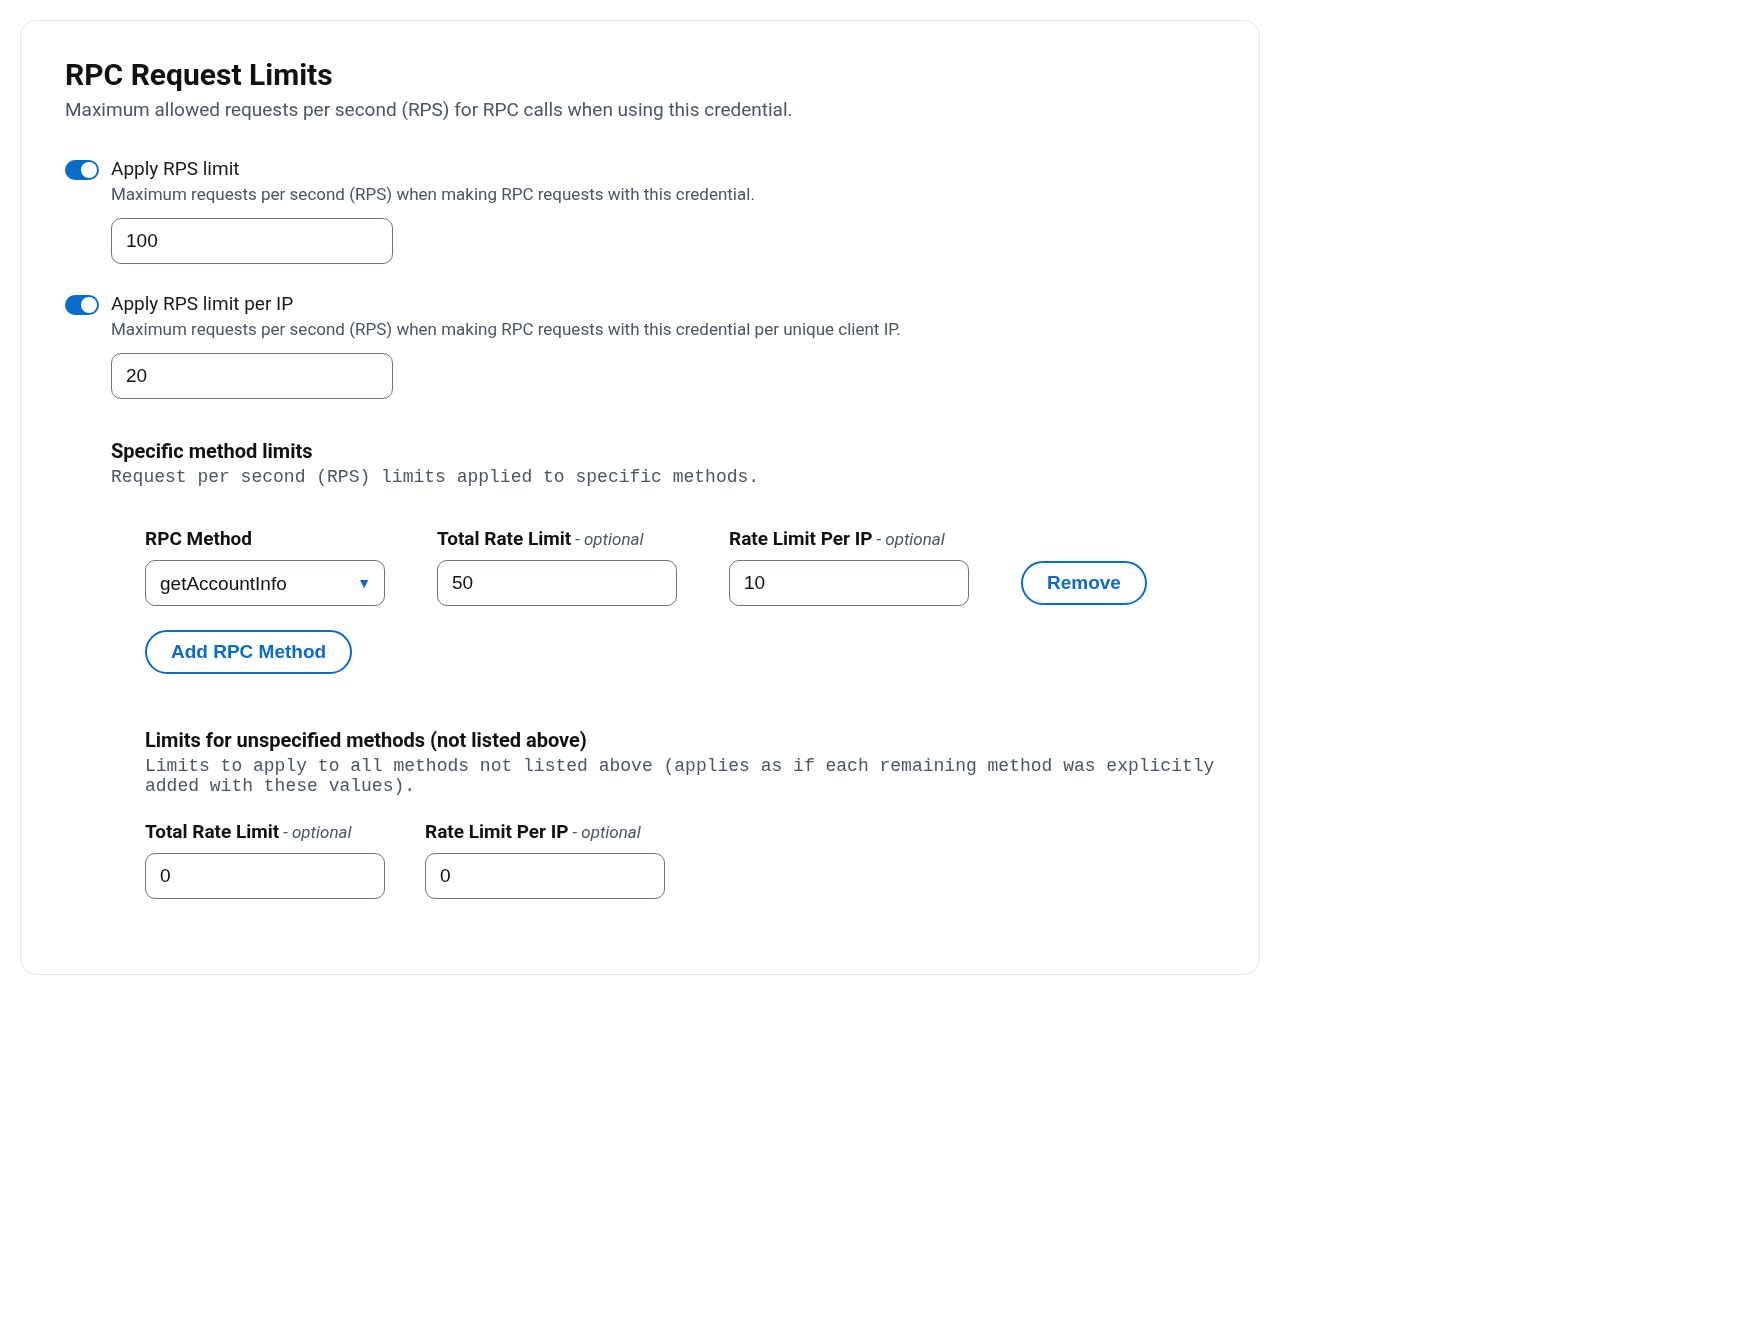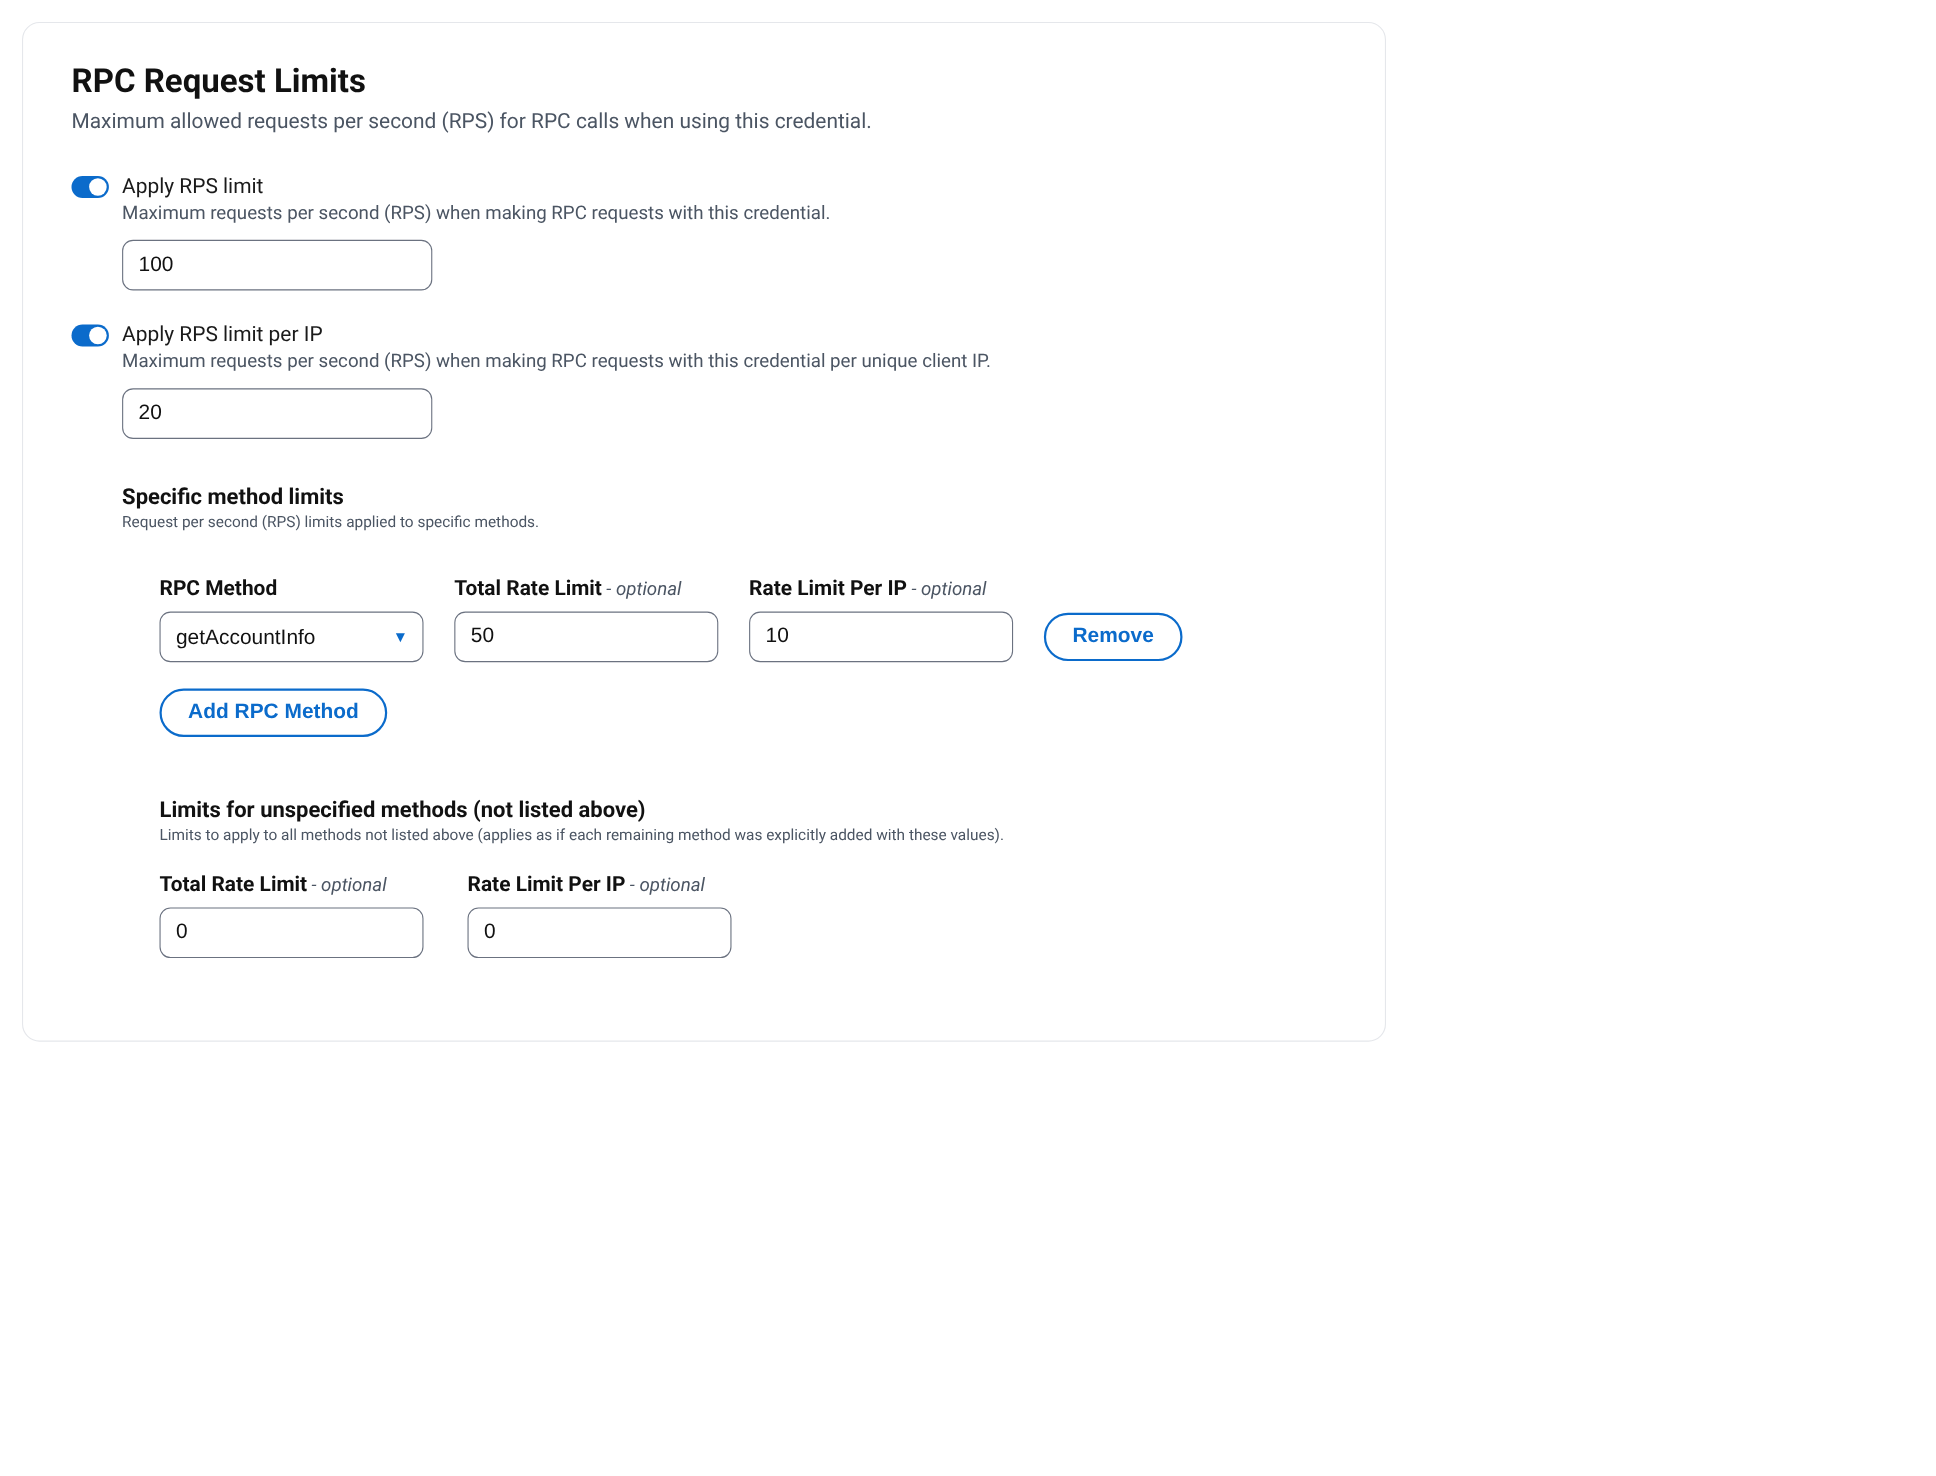--- a/index.html
+++ b/index.html
@@ -81,41 +81,42 @@
     margin-left: 46px;
     margin-top: 40px;
   }
   .sub-title {
     font-size: 20px;
     font-weight: 700;
     color: #111;
     margin-bottom: 4px;
   }
   .sub-desc {
-    font-size: 14px;
-    color: #4b5563;
+    font-size: 18px;
+    color: #4b5563;
+    font-family: Liberation Mono, monospace;
   }
   .method-table {
     margin-left: 80px;
     margin-top: 40px;
   }
   .col-label {
     font-size: 19px;
     font-weight: 700;
     color: #111;
   }
   .optional {
     font-size: 17px;
     font-style: italic;
     font-weight: 400;
     color: #4b5563;
   }
   .row {
     display: flex;
-    gap: 28px;
+    gap: 52px;
     align-items: flex-end;
     margin-bottom: 12px;
   }
   .col { display: flex; flex-direction: column; gap: 10px; }
   .select-wrap {
     position: relative;
     width: 240px;
   }
   .select-input {
     width: 100%;

